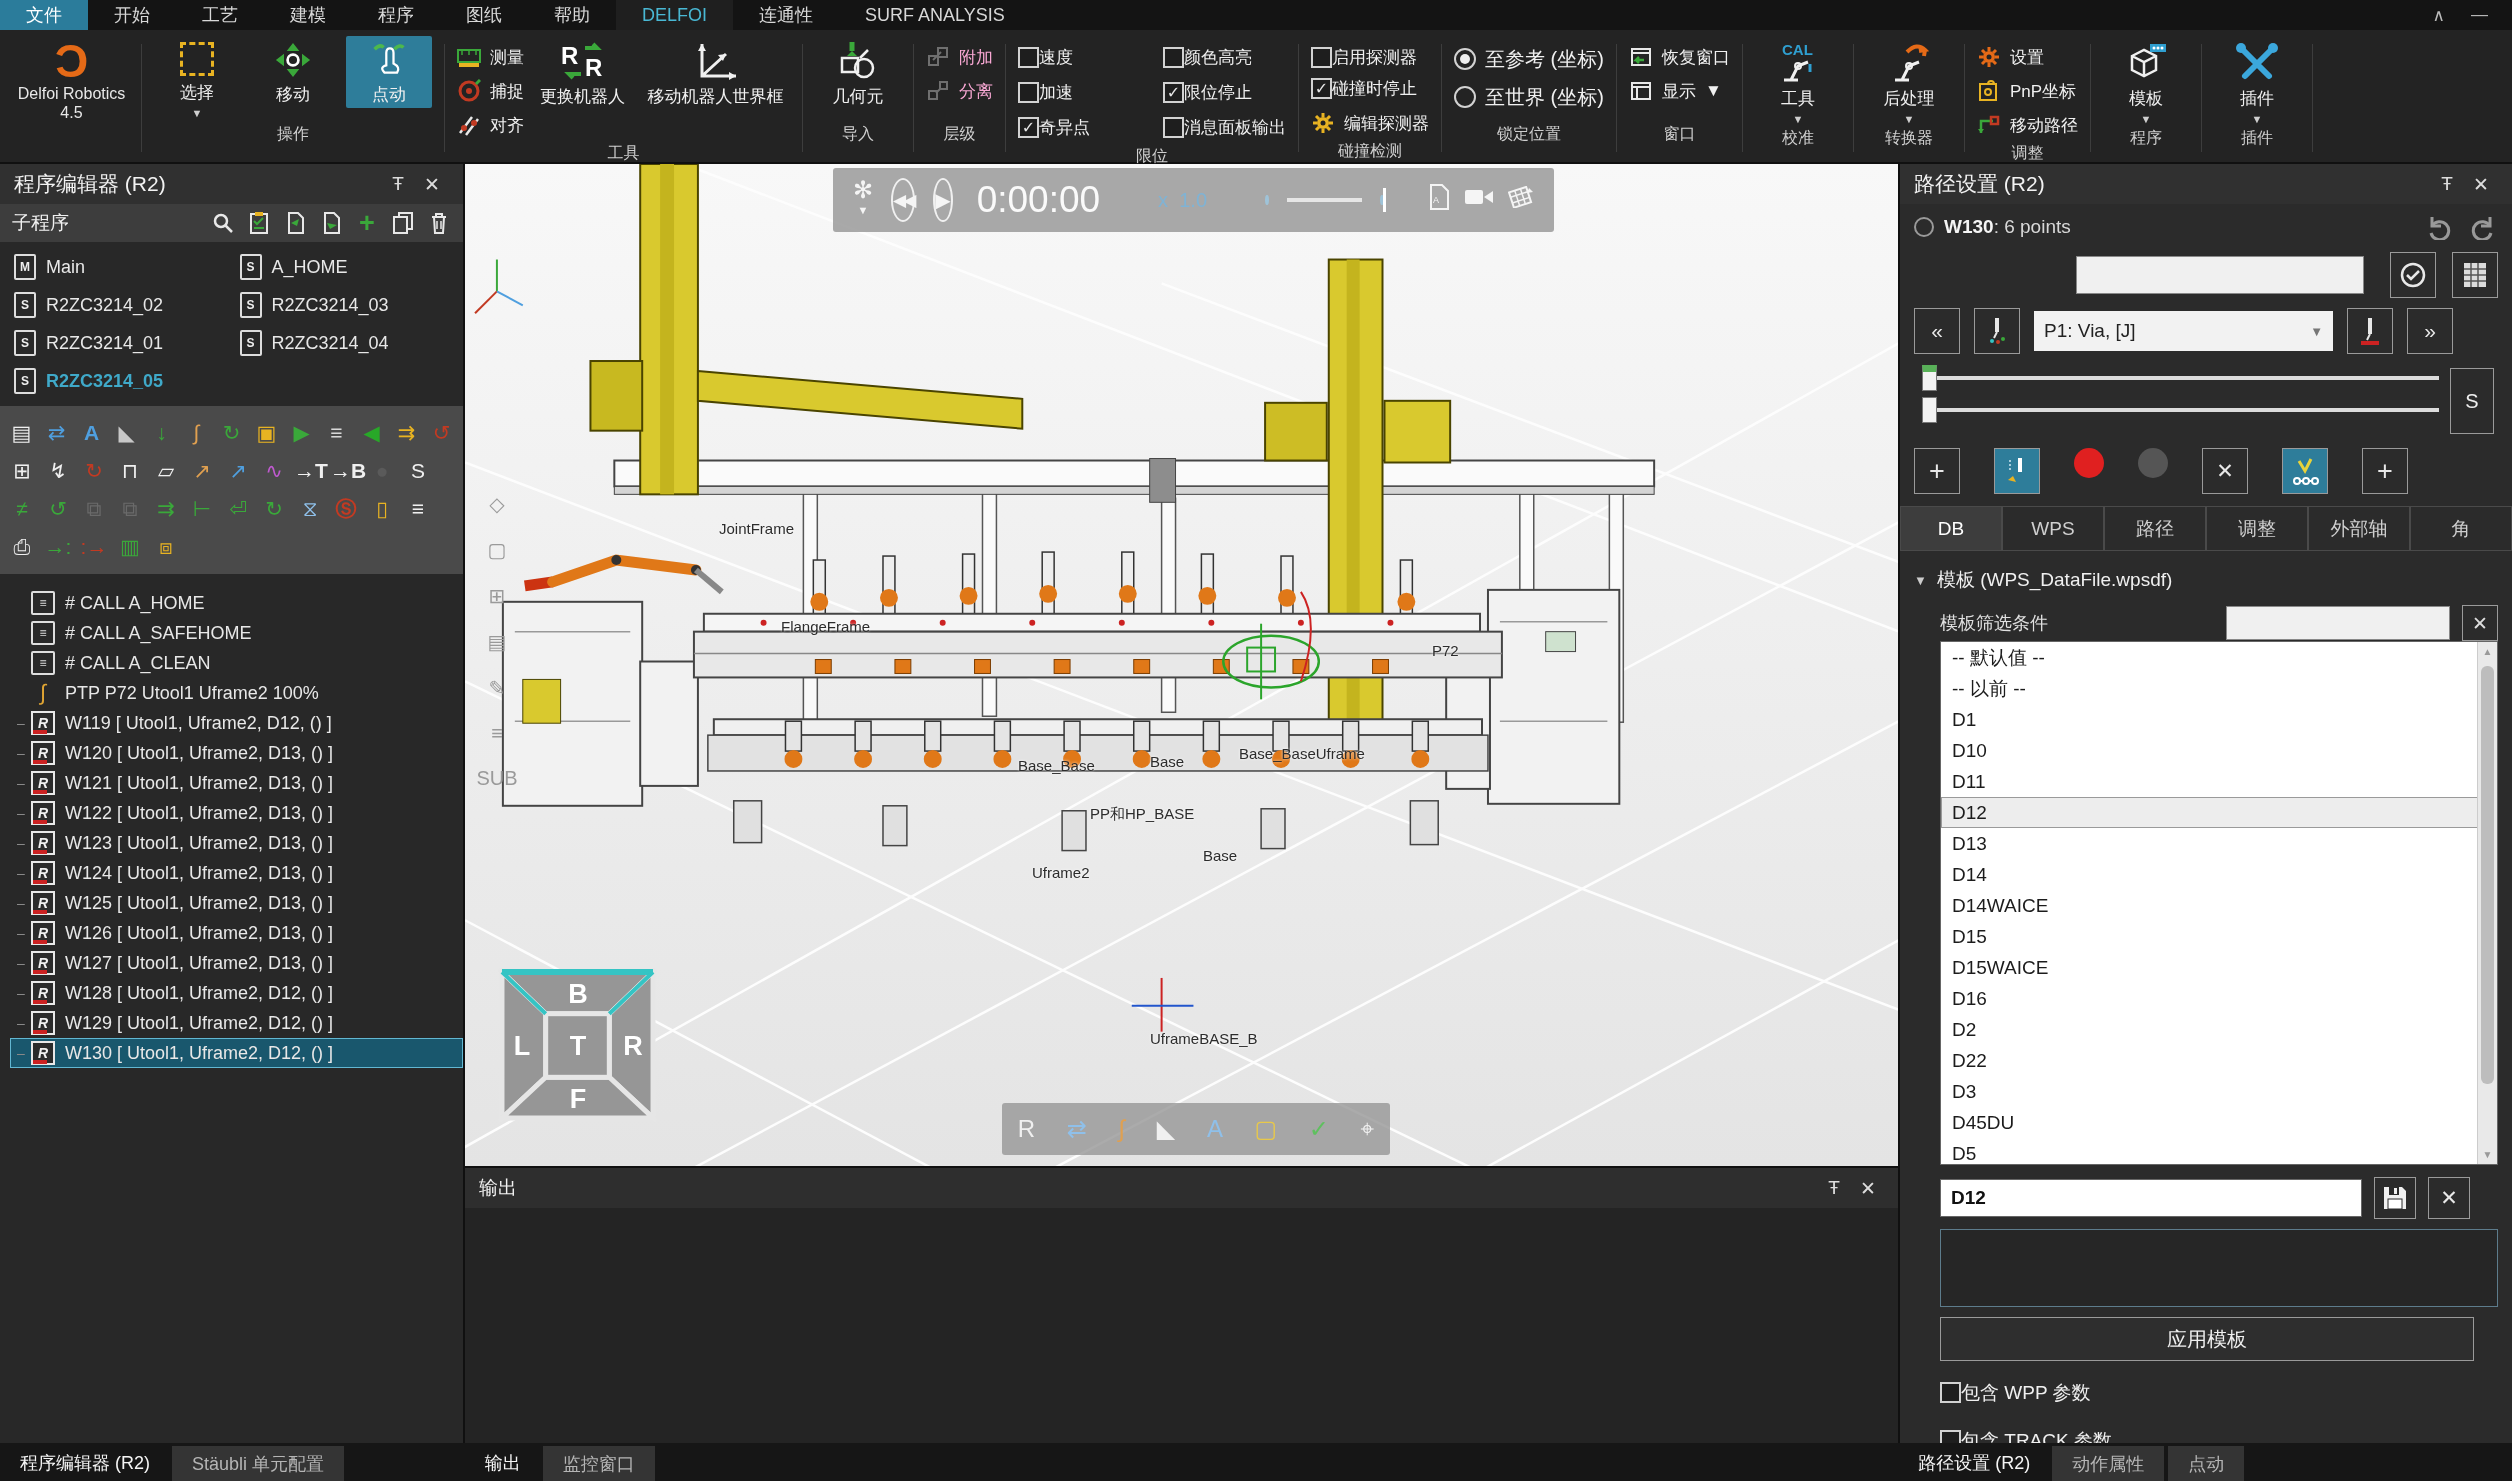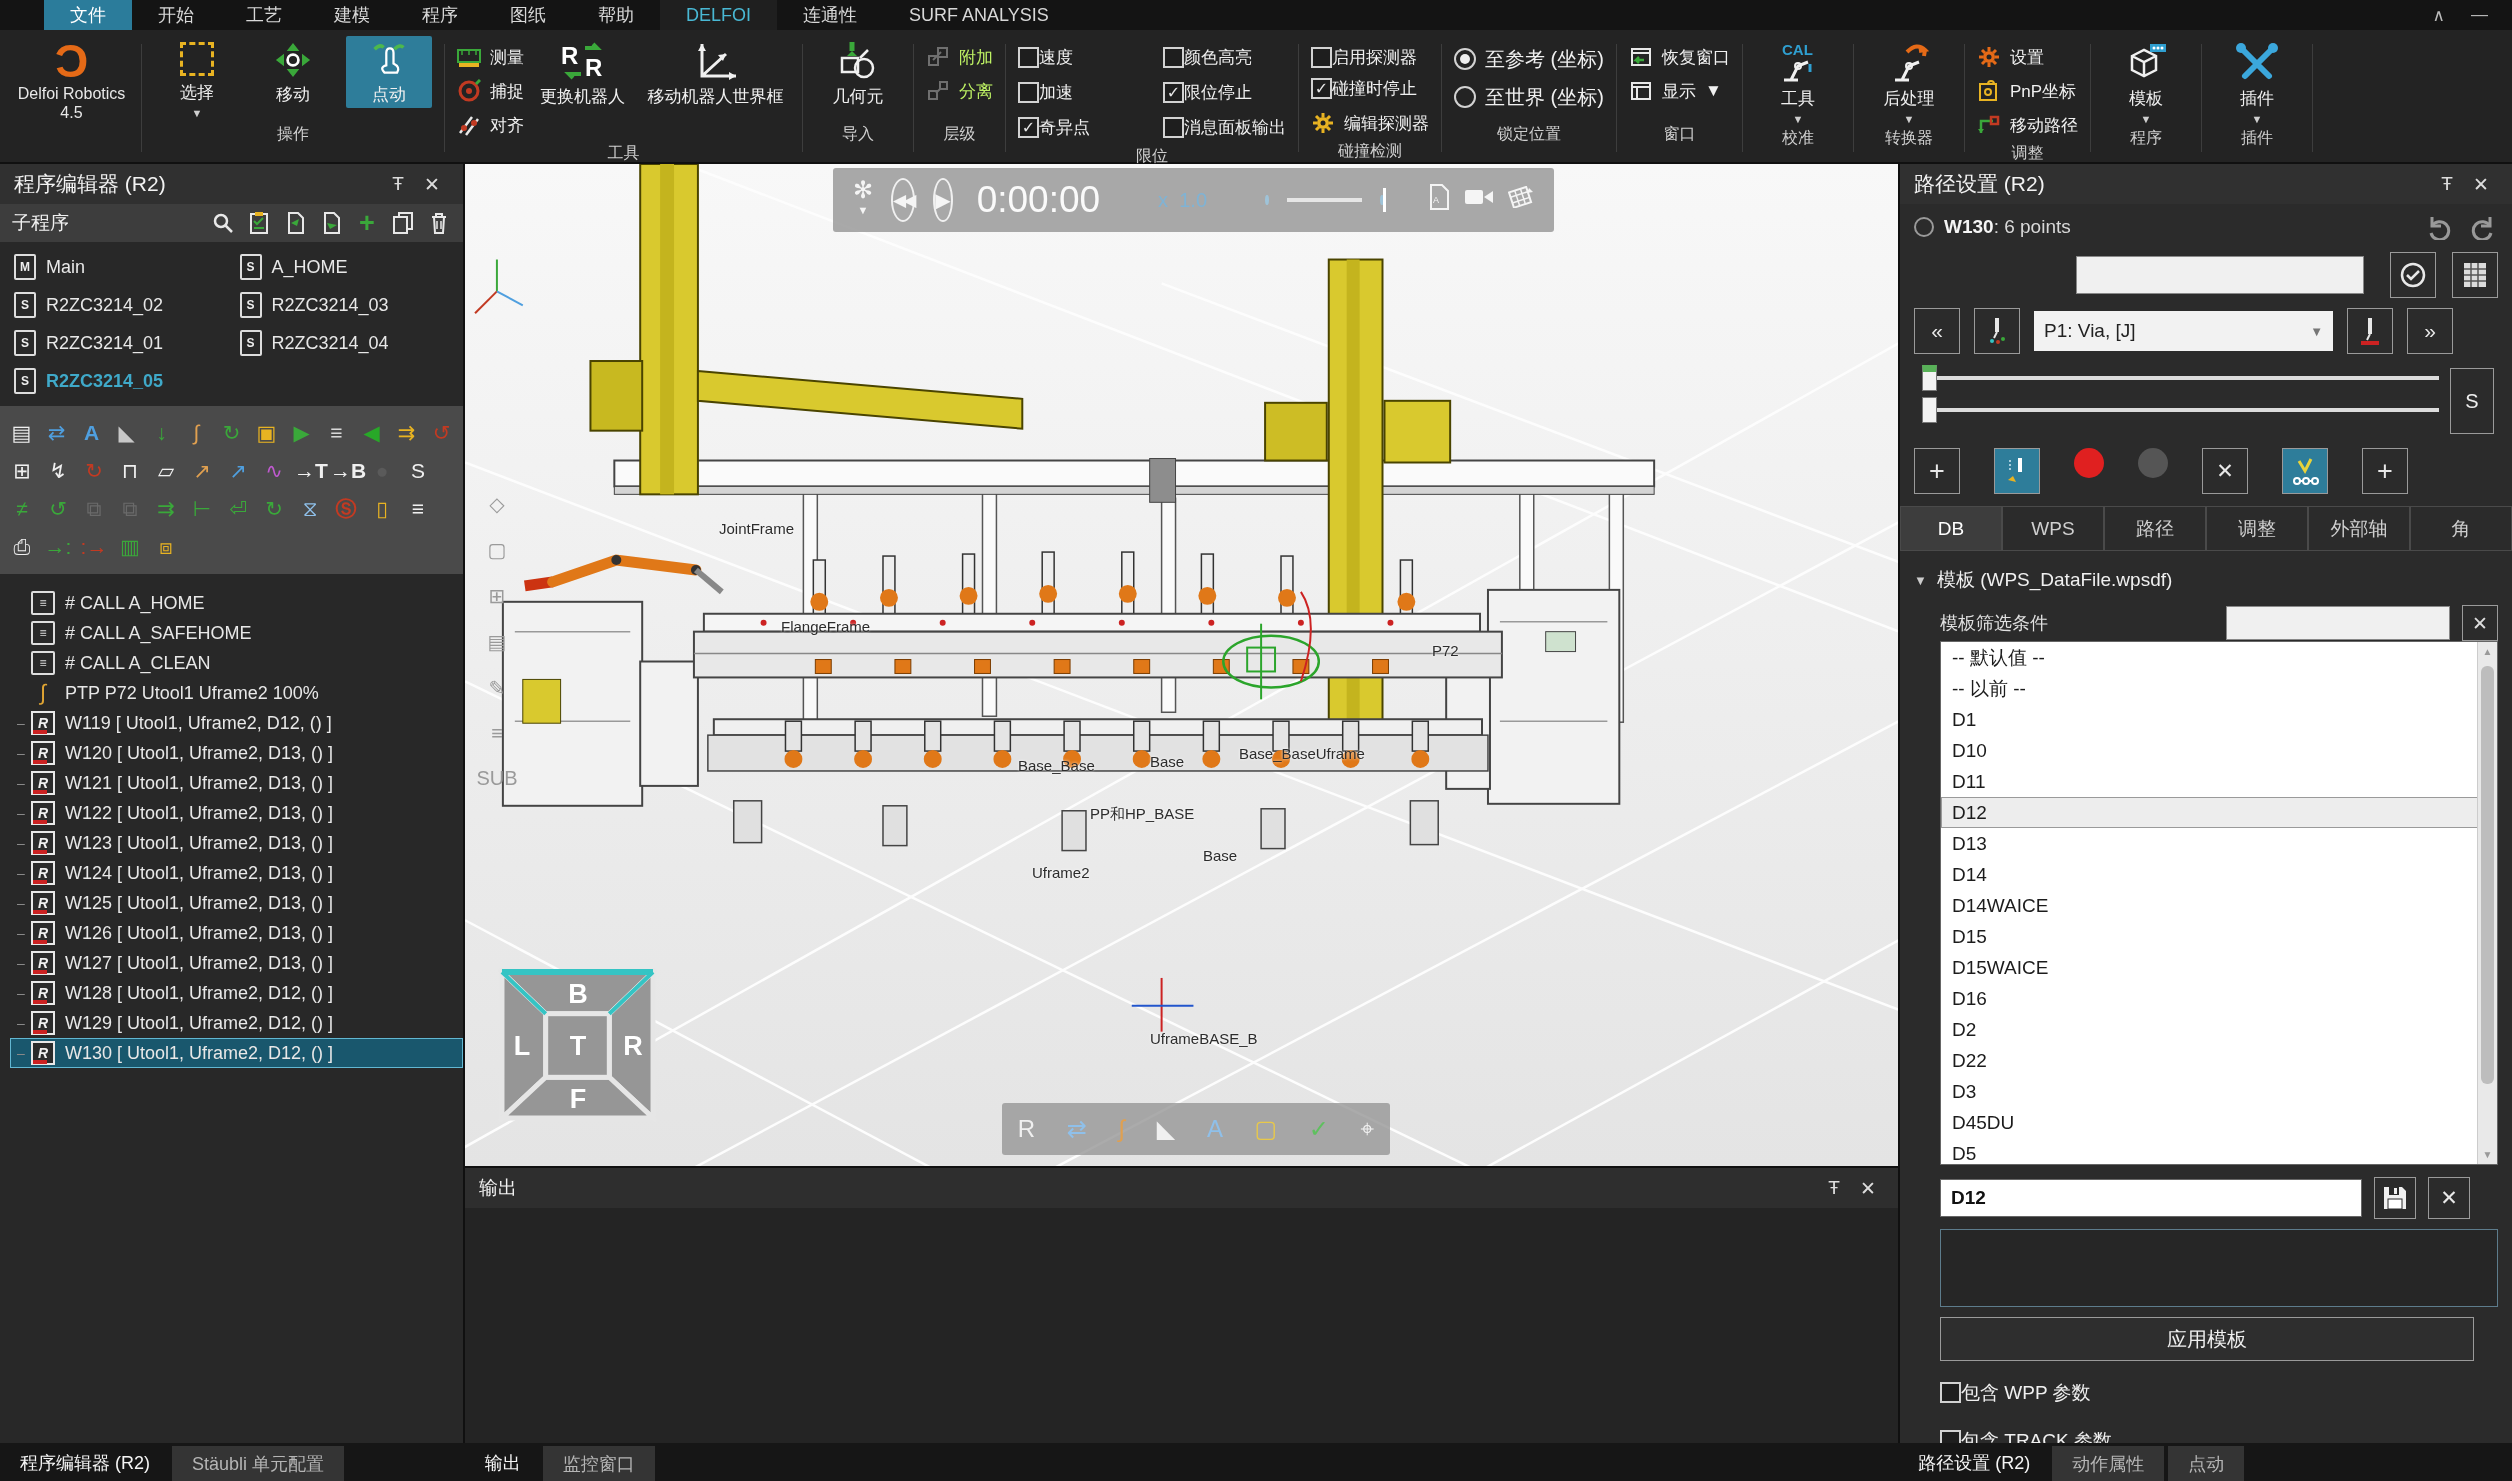--- a/index.html
+++ b/index.html
@@ -18,21 +18,21 @@
   .ribbon { position:absolute; left:0; top:30px; width:2512px; height:134px; background:#232323; border-bottom:2px solid #101010; display:flex; padding:4px 6px 0 6px; }
   .rsep { width:1px; background:#3d3d3d; margin:10px 4px; }
   .rgroup { display:flex; flex-direction:column; padding:2px 8px 12px 8px; }
   .rgroup .gbody { display:flex; gap:10px; flex:1; align-items:flex-start; }
   .glabel { text-align:center; font-size:16px; color:#cfcfcf; padding:3px 0 5px; }
   .rbig { display:flex; flex-direction:column; align-items:center; justify-content:flex-start; gap:5px; min-width:86px; padding:6px 6px 2px; font-size:17px; color:#f0f0f0; border-radius:2px; }
   .rbig.active { background:#2e7d9a; }
   .rbig .caret { font-size:11px; color:#cfcfcf; line-height:8px; }
   .rcol { display:flex; flex-direction:column; justify-content:flex-start; gap:4px; padding-top:6px; }
   .rsmall { display:flex; align-items:center; gap:9px; font-size:17px; color:#f0f0f0; height:30px; }
-  .rsmall.dim { color:#bef264; }
+  .rsmall.dim { color:#f9a8d4; }
   .rb-check { display:flex; align-items:center; gap:0; height:31px; font-size:17px; color:#f0f0f0; }
   .cb { width:21px; height:21px; border:2px solid #d2d2d2; background:#1e1e1e; display:flex; align-items:center; justify-content:center; flex:none; }
   .checked .cb::after { content:"✓"; color:#e8e8e8; font-size:16px; font-weight:bold; }
   .rb-radio { display:flex; align-items:center; gap:9px; height:34px; font-size:20px; color:#f0f0f0; }
   .rad { width:22px; height:22px; border:2px solid #d2d2d2; border-radius:50%; display:flex; align-items:center; justify-content:center; flex:none; }
   .selected .rad::after { content:""; width:10px; height:10px; background:#eee; border-radius:50%; }
   .logo-cell { display:flex; flex-direction:column; align-items:center; padding:4px 10px 0; width:131px; }
   .logo-d { font-size:46px; font-weight:bold; color:#e56a17; line-height:46px; }
   .logo-t { font-size:16px; color:#e8e8e8; text-align:center; line-height:19px; }
   .ic-sel { width:34px; height:34px; border:3px dashed #e8b322; }
@@ -143,21 +143,21 @@
   .f-tab { display:flex; align-items:center; padding:0 20px; font-size:18px; color:#b5b5b5; background:#343434; margin:3px 2px 0; }
   .f-tab.active { background:transparent; color:#f5f5f5; margin:0; }
   svg text { font-family:"Liberation Sans","DejaVu Sans",sans-serif; }
 </style>
 </head>
 <body>
 
 <div class="app">
 
   <div class="menubar">
-    <div style="display:flex;padding-left:44px;">
+    <div style="display:flex;">
         <div class="menu-item accent">
           <span>文件</span>
         </div>
         <div class="menu-item">
           <span>开始</span>
         </div>
         <div class="menu-item">
           <span>工艺</span>
         </div>
         <div class="menu-item">

